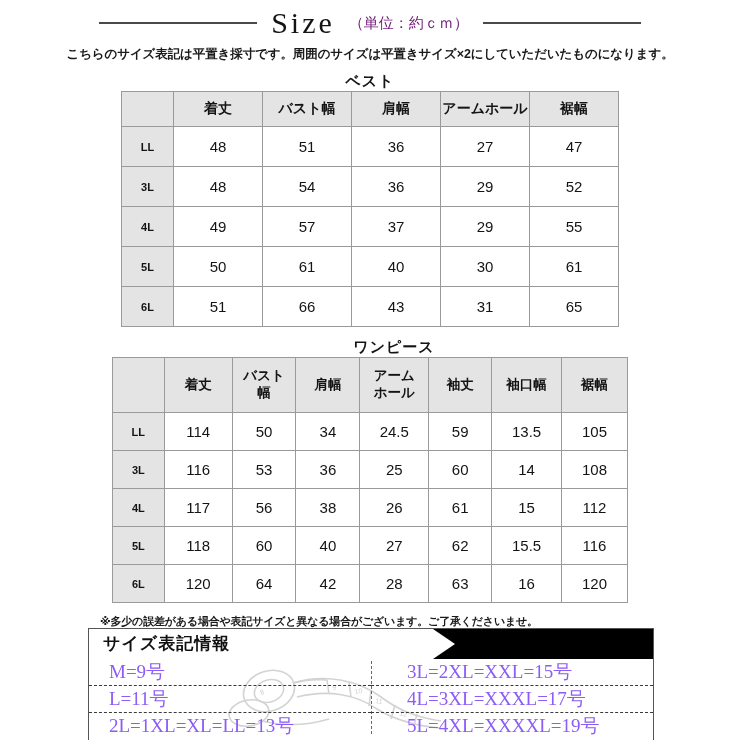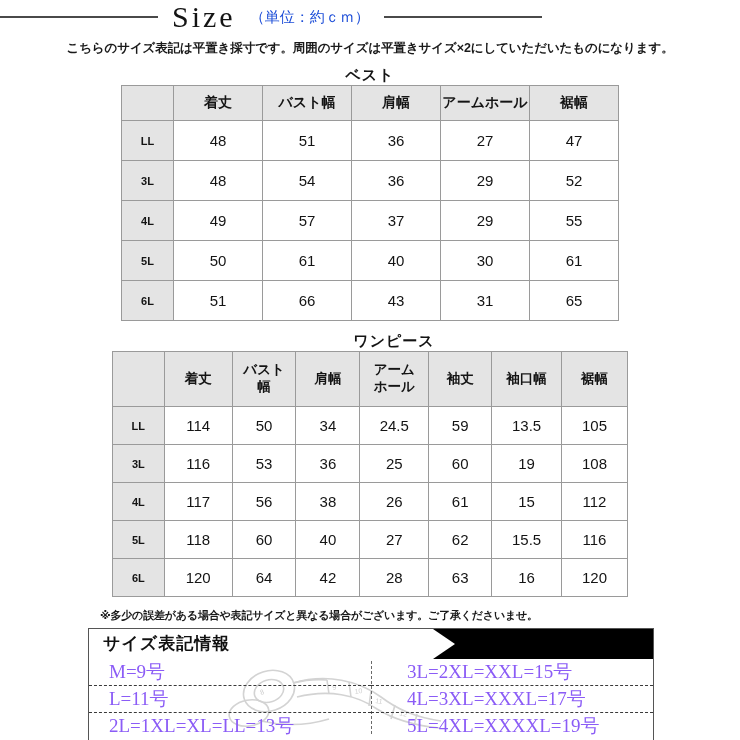--- a/index.html
+++ b/index.html
@@ -13,42 +13,43 @@
     font-family: "Liberation Sans", "DejaVu Sans", sans-serif;
     color: #1a1a1a;
     overflow: hidden;
     position: relative;
   }
 
   
   .size-header {
     display: flex;
     align-items: center;
+    justify-content: center;
     gap: 14px;
-    padding-top: 0;
+    padding-top: 6px;
     height: 34px;
   }
   .rule {
     height: 2px;
     background: #4a4a4a;
     width: 158px;
     flex: none;
   }
   .size-word {
     font-family: "Liberation Serif", "DejaVu Serif", serif;
     font-size: 30px;
     letter-spacing: 3px;
     color: #141414;
     line-height: 1;
     font-weight: 400;
   }
   .unit-note {
     font-size: 15px;
     letter-spacing: 0px;
-    color: #1d4ed8;
+    color: #701a75;
     white-space: nowrap;
   }
 
   .lead-note {
     text-align: center;
     font-size: 12.5px;
     color: #1a1a1a;
     margin-top: 6px;
     letter-spacing: -0.1px;
     font-weight: 600;
@@ -328,21 +329,21 @@
           <td>13.5</td>
           <td>105</td>
         </tr>
         <tr>
           <th class="rowhdr">3L</th>
           <td>116</td>
           <td>53</td>
           <td>36</td>
           <td>25</td>
           <td>60</td>
-          <td>19</td>
+          <td>14</td>
           <td>108</td>
         </tr>
         <tr>
           <th class="rowhdr">4L</th>
           <td>117</td>
           <td>56</td>
           <td>38</td>
           <td>26</td>
           <td>61</td>
           <td>15</td>

